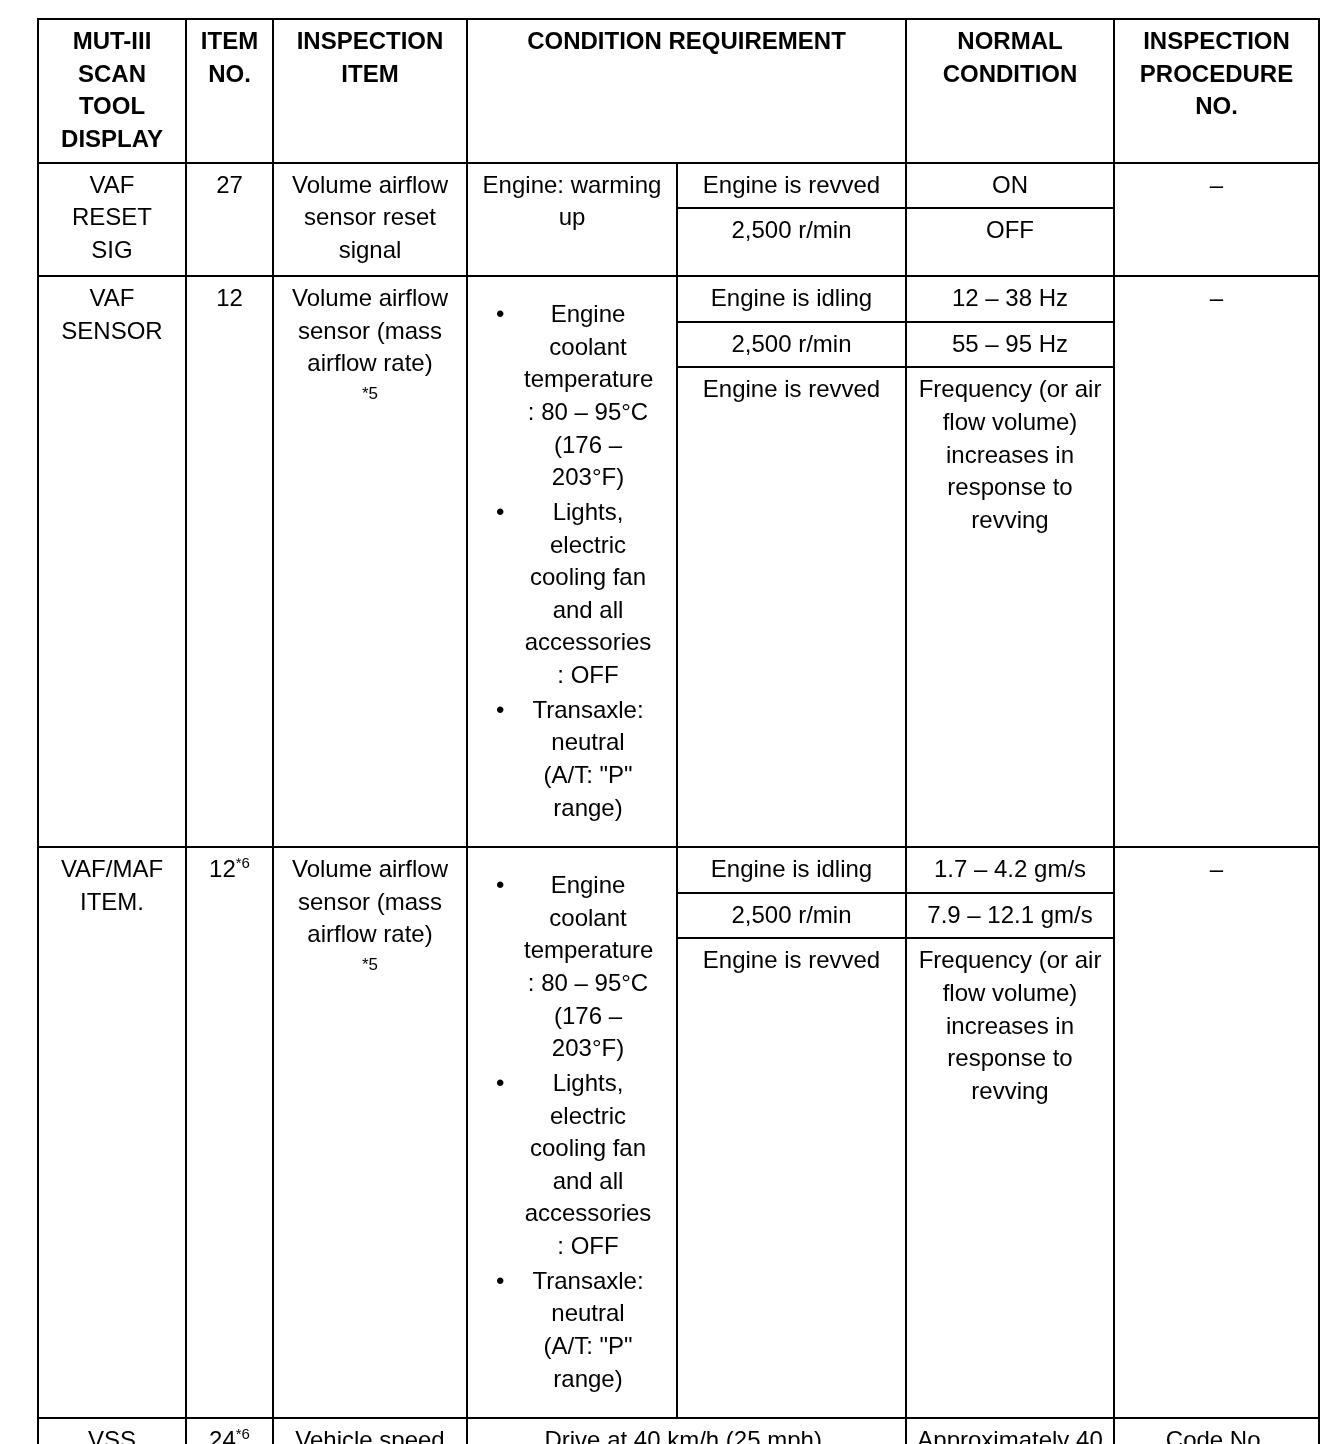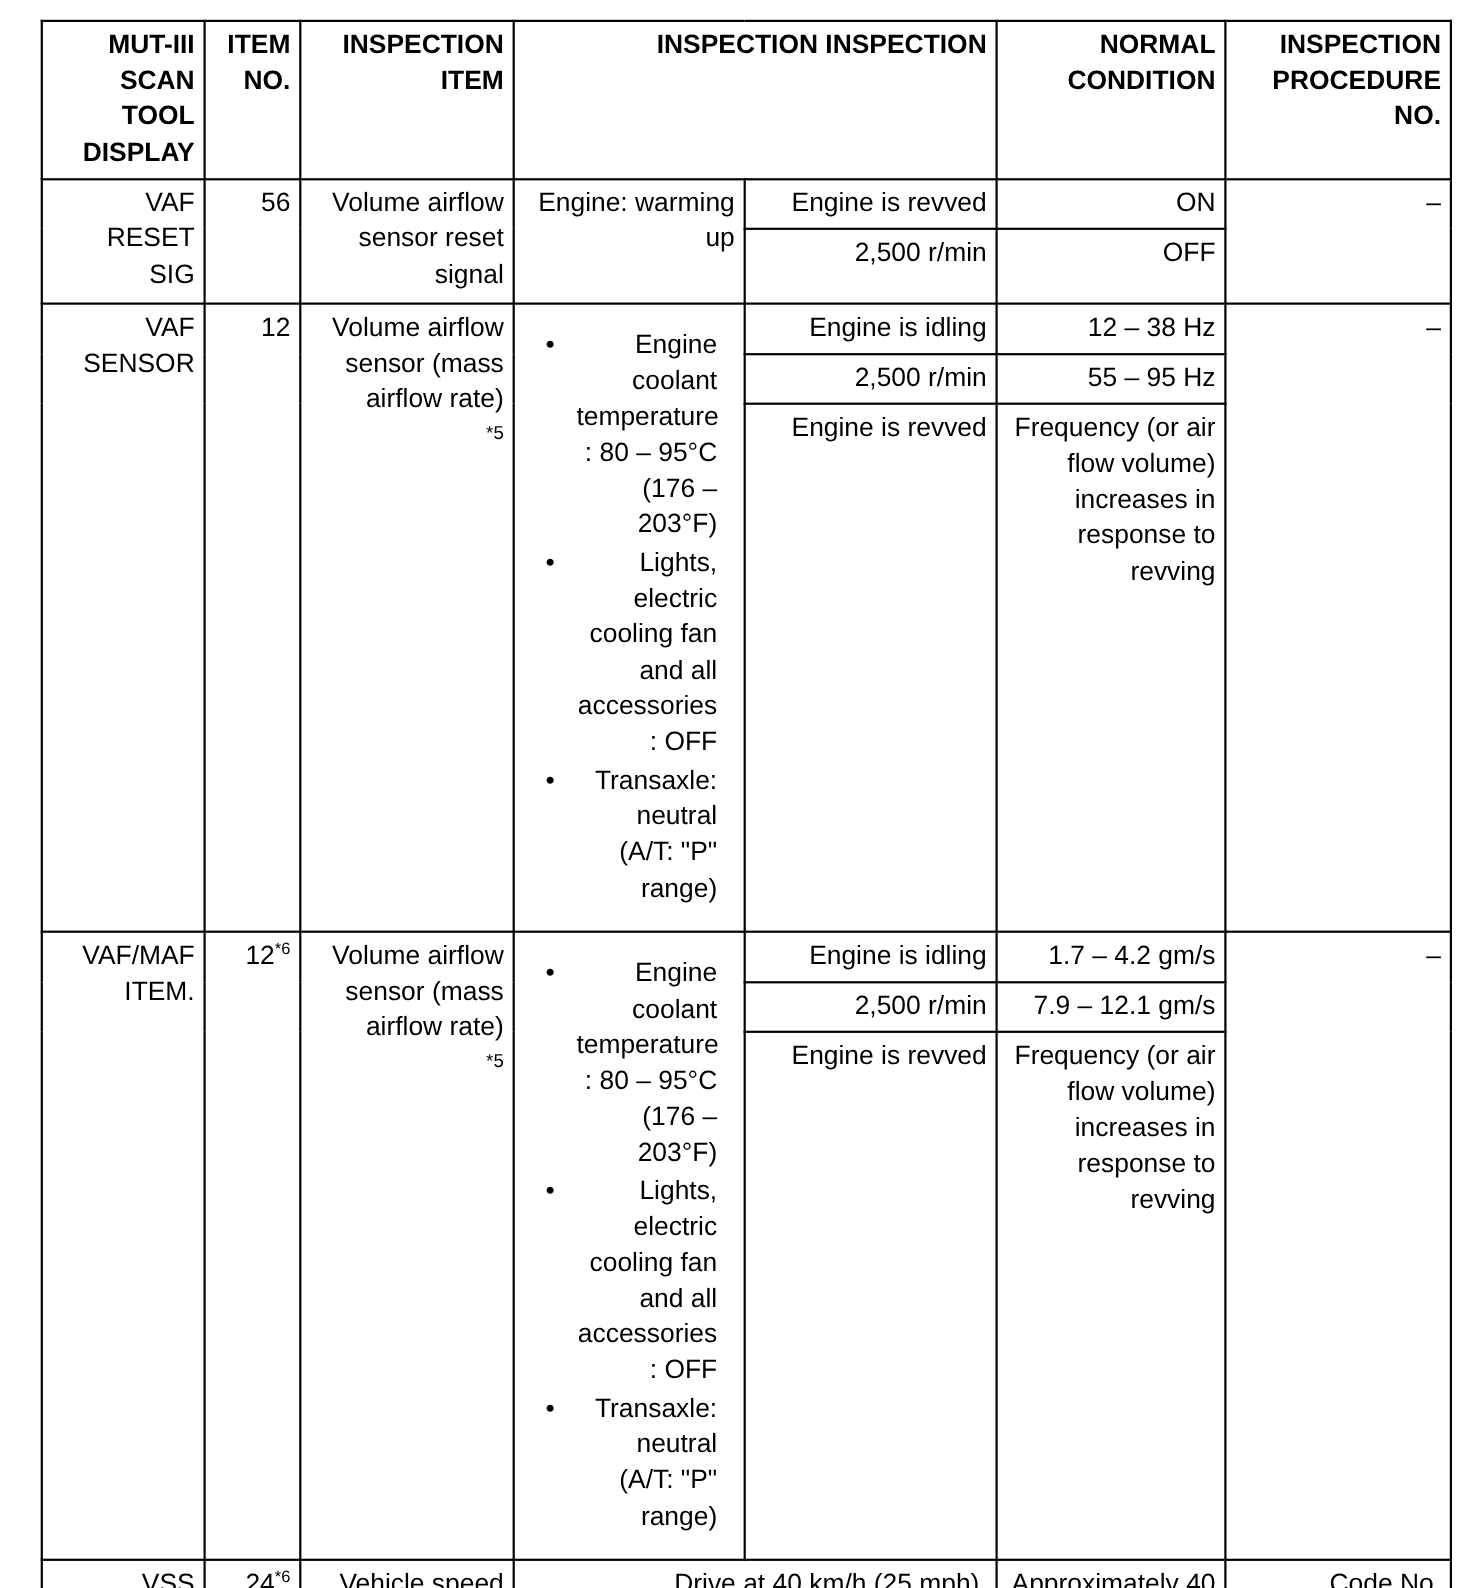--- a/index.html
+++ b/index.html
@@ -17,21 +17,21 @@
     background: #ffffff;
   }
   table.spec-table {
     border-collapse: collapse;
     table-layout: fixed;
     width: 1281px;
   }
   .spec-table th, .spec-table td {
     border: 2px solid #000000;
     vertical-align: top;
-    text-align: right;
+    text-align: center;
     padding: 5px 8px 6px 8px;
     font-size: 24px;
     line-height: 1.36;
     overflow: hidden;
   }
   .spec-table th {
     font-weight: bold;
   }
   .pre { white-space: pre-line; margin-top: 44px; }
   tr.header-row { height: 140px; }
@@ -77,30 +77,30 @@
       <col style="width:229px">
       <col style="width:208px">
       <col style="width:205px">
     </colgroup>
 
     <tbody>
         <tr class="header-row">
       <th>MUT-III SCAN TOOL DISPLAY</th>
       <th>ITEM NO.</th>
       <th>INSPECTION ITEM</th>
-      <th colspan="2">INSPECTION INSPECTION</th>
+      <th colspan="2">CONDITION REQUIREMENT</th>
       <th>NORMAL CONDITION</th>
       <th>INSPECTION PROCEDURE NO.</th>
     </tr>
 
     <tr class="h42">
       <td rowspan="2" class="pre">VAF
 RESET
 SIG</td>
-      <td rowspan="2"><span>56</span><span class="sup"></span></td>
+      <td rowspan="2"><span>27</span><span class="sup"></span></td>
       <td rowspan="2">Volume airflow sensor reset signal</td>
       <td rowspan="2">Engine: warming up</td>
       <td>Engine is revved</td>
       <td>ON</td>
       <td rowspan="2">–</td>
     </tr>
     <tr class="h68">
       <td>2,500 r/min</td>
       <td>OFF</td>
     </tr>

